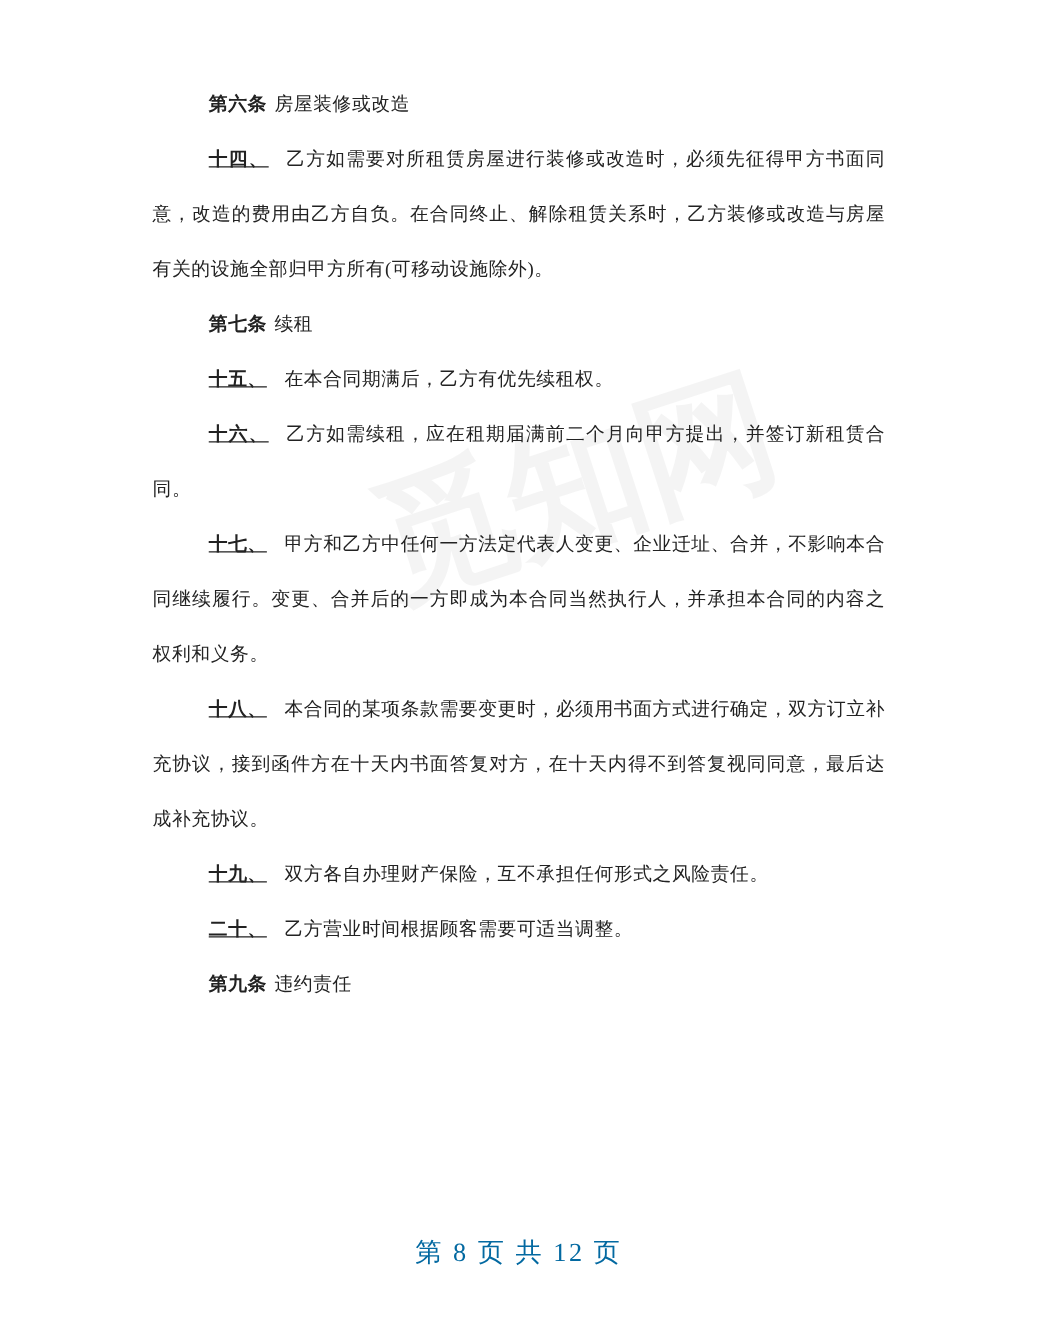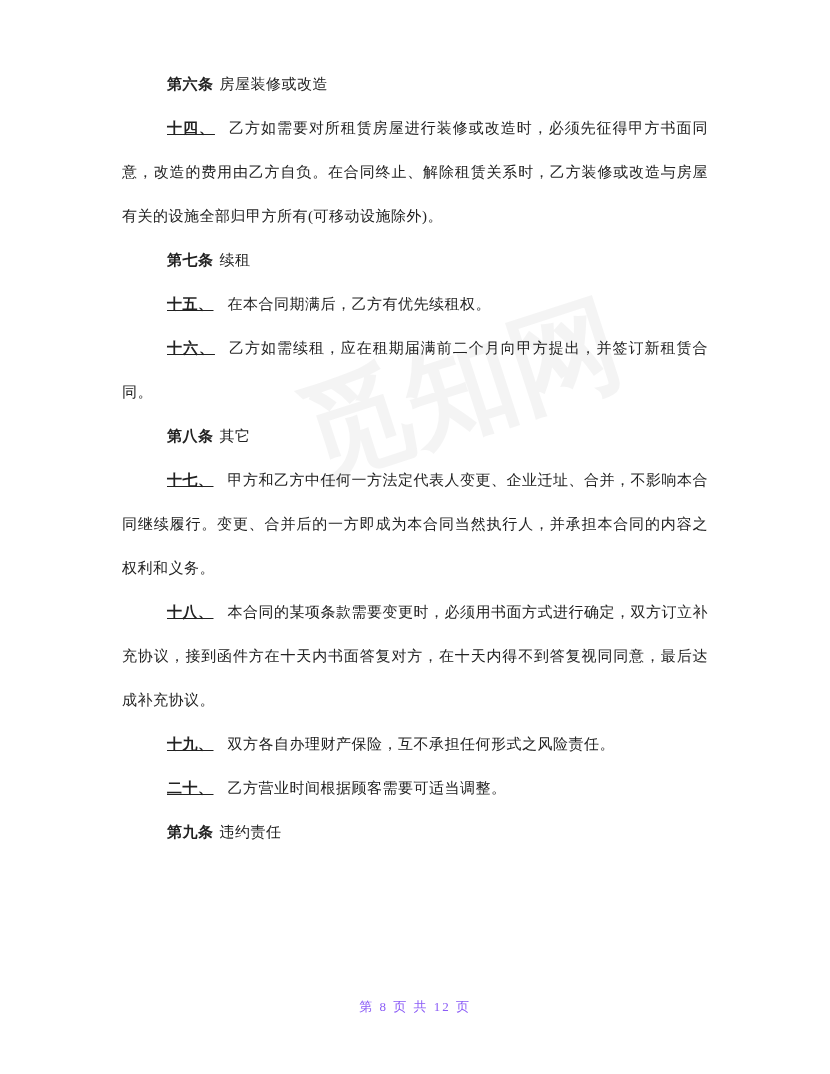--- a/index.html
+++ b/index.html
@@ -44,22 +44,22 @@
   .sec-label {
     font-weight: bold;
     margin-right: 6px;
   }
   .footer {
     position: absolute;
     left: 0;
     right: 0;
     bottom: 58px;
     text-align: center;
-    font-size: 13px;
-    color: #8b5cf6;
+    font-size: 21px;
+    color: #0369a1;
     letter-spacing: 2px;
   }
   .watermark {
     position: absolute;
     left: 300px;
     top: 250px;
     width: 320px;
     height: 280px;
     display: flex;
     align-items: center;
@@ -97,23 +97,20 @@
     </p>
 
     <p class="indent">
       <span class="num">十五、</span><span>在本合同期满后，乙方有优先续租权。</span>
     </p>
 
     <p class="indent">
       <span class="num">十六、</span><span>乙方如需续租，应在租期届满前二个月向甲方提出，并签订新租赁合同。</span>
     </p>
 
-    <p class="heading indent">
-      <span class="sec-label">第八条</span><span>其它</span>
-    </p>
 
     <p class="indent">
       <span class="num">十七、</span><span>甲方和乙方中任何一方法定代表人变更、企业迁址、合并，不影响本合同继续履行。变更、合并后的一方即成为本合同当然执行人，并承担本合同的内容之权利和义务。</span>
     </p>
 
     <p class="indent">
       <span class="num">十八、</span><span>本合同的某项条款需要变更时，必须用书面方式进行确定，双方订立补充协议，接到函件方在十天内书面答复对方，在十天内得不到答复视同同意，最后达成补充协议。</span>
     </p>
 
     <p class="indent">

